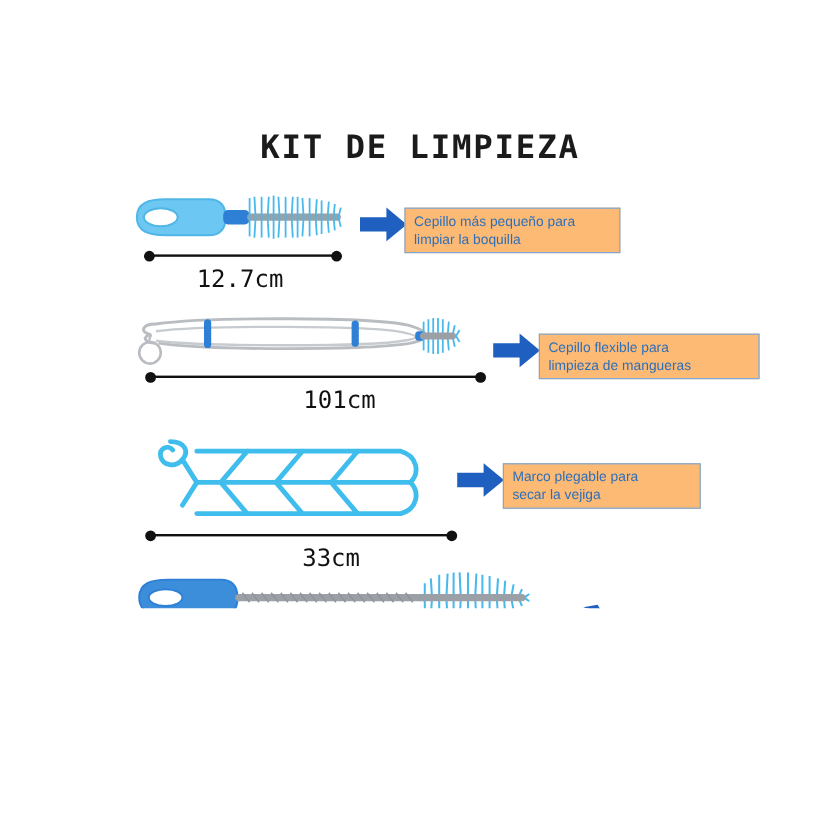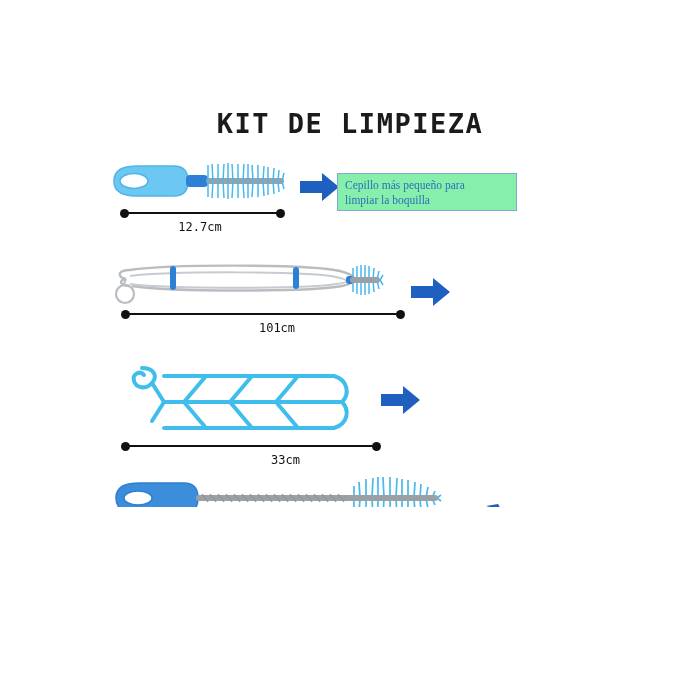--- a/index.html
+++ b/index.html
@@ -38,32 +38,32 @@
   .dimdot {
     position: absolute;
     width: 9px;
     height: 9px;
     border-radius: 50%;
     background: #111111;
   }
   .dimlabel {
     position: absolute;
     font-family: "DejaVu Sans Mono", monospace;
-    font-size: 12px;
+    font-size: 20px;
     color: #111111;
     text-align: center;
   }
   
   .callout {
     position: absolute;
     box-sizing: border-box;
     border: 1px solid #7ea9d8;
-    background: #86efac;
+    background: #fdba74;
     color: #2f6fb8;
-    font-family: Liberation Serif, serif;
+    font-family: Liberation Sans, sans-serif;
     font-size: 11.5px;
     line-height: 15px;
     padding: 4px 6px 4px 7px;
     white-space: pre-line;
   }
   
   .arrow {
     position: absolute;
   }
   svg { display: block; overflow: visible; }
@@ -169,27 +169,29 @@
         <line x1="270" y1="22" x2="273" y2="17"></line>
           <line x1="270" y1="22" x2="273" y2="27"></line>
       </g>
       <rect x="240" y="19" width="30" height="6" rx="3" fill="#9AA0A6"></rect>
     </svg>
   </div>
 
   <div class="dimbar" style="left:126px; top:313px; width:275px;"></div>
   <div class="dimdot" style="left:121px; top:310px;"></div>
   <div class="dimdot" style="left:396px; top:310px;"></div>
-  <div class="dimlabel" style="left:227px; top:321px; width:100px;">101cm</div>
+  <div class="dimlabel" style="left:213px; top:321px; width:100px;text-align:right;">101cm</div>
 
   <div class="arrow" style="left:411px; top:277px;">
     <svg width="40" height="30" viewBox="0 0 40 30">
       <path d="M0 9 L22 9 L22 1 L39 15 L22 29 L22 21 L0 21 Z" fill="#1E5FBF"></path>
     </svg>
   </div>
+  <div class="callout" style="left:449px; top:278px; width:184px; height:38px;">Cepillo flexible para
+limpieza de mangueras</div>
 
   <div style="position:absolute; left:120px; top:362px;">
     <svg width="250" height="82" viewBox="0 0 250 82">
       <g fill="none" stroke="#3FBDEC" stroke-width="4" stroke-linecap="round" stroke-linejoin="round">
 
         <path d="M22 6 C34 6, 38 14, 32 21 C26 28, 16 26, 14 19 C12 12, 20 8, 24 13"></path>
         <path d="M32 21 L44 40 L32 59"></path>
 
         <path d="M44 14 L86 14 L64 40 L86 66 L44 66"></path>
         <path d="M86 14 L132 14 L110 40 L132 66 L86 66"></path>
@@ -204,20 +206,22 @@
   <div class="dimbar" style="left:126px; top:445px; width:250px;"></div>
   <div class="dimdot" style="left:121px; top:442px;"></div>
   <div class="dimdot" style="left:372px; top:442px;"></div>
   <div class="dimlabel" style="left:200px; top:453px; width:100px;text-align:right;">33cm</div>
 
   <div class="arrow" style="left:381px; top:385px;">
     <svg width="40" height="30" viewBox="0 0 40 30">
       <path d="M0 9 L22 9 L22 1 L39 15 L22 29 L22 21 L0 21 Z" fill="#1E5FBF"></path>
     </svg>
   </div>
+  <div class="callout" style="left:419px; top:386px; width:165px; height:38px;">Marco plegable para
+secar la vejiga</div>
 
   <div style="position:absolute; left:110px; top:474px;">
     <svg width="340" height="48" viewBox="0 0 340 48">
 
       <path d="M6 24 C6 12, 16 9, 30 9 L74 9 C84 9, 88 15, 88 24 C88 33, 84 39, 74 39 L30 39 C16 39, 6 36, 6 24 Z" fill="#3C8EDB" stroke="#2E7FD6" stroke-width="1.6"></path>
       <ellipse cx="28" cy="24" rx="14" ry="7" fill="#ffffff" stroke="#2E7FD6" stroke-width="1.6"></ellipse>
 
       <rect x="86" y="21" width="160" height="6" rx="3" fill="#9AA0A6"></rect>
       <g stroke="#8E9398" stroke-width="1.2">
         <line x1="92" y1="20" x2="98" y2="28"></line>

